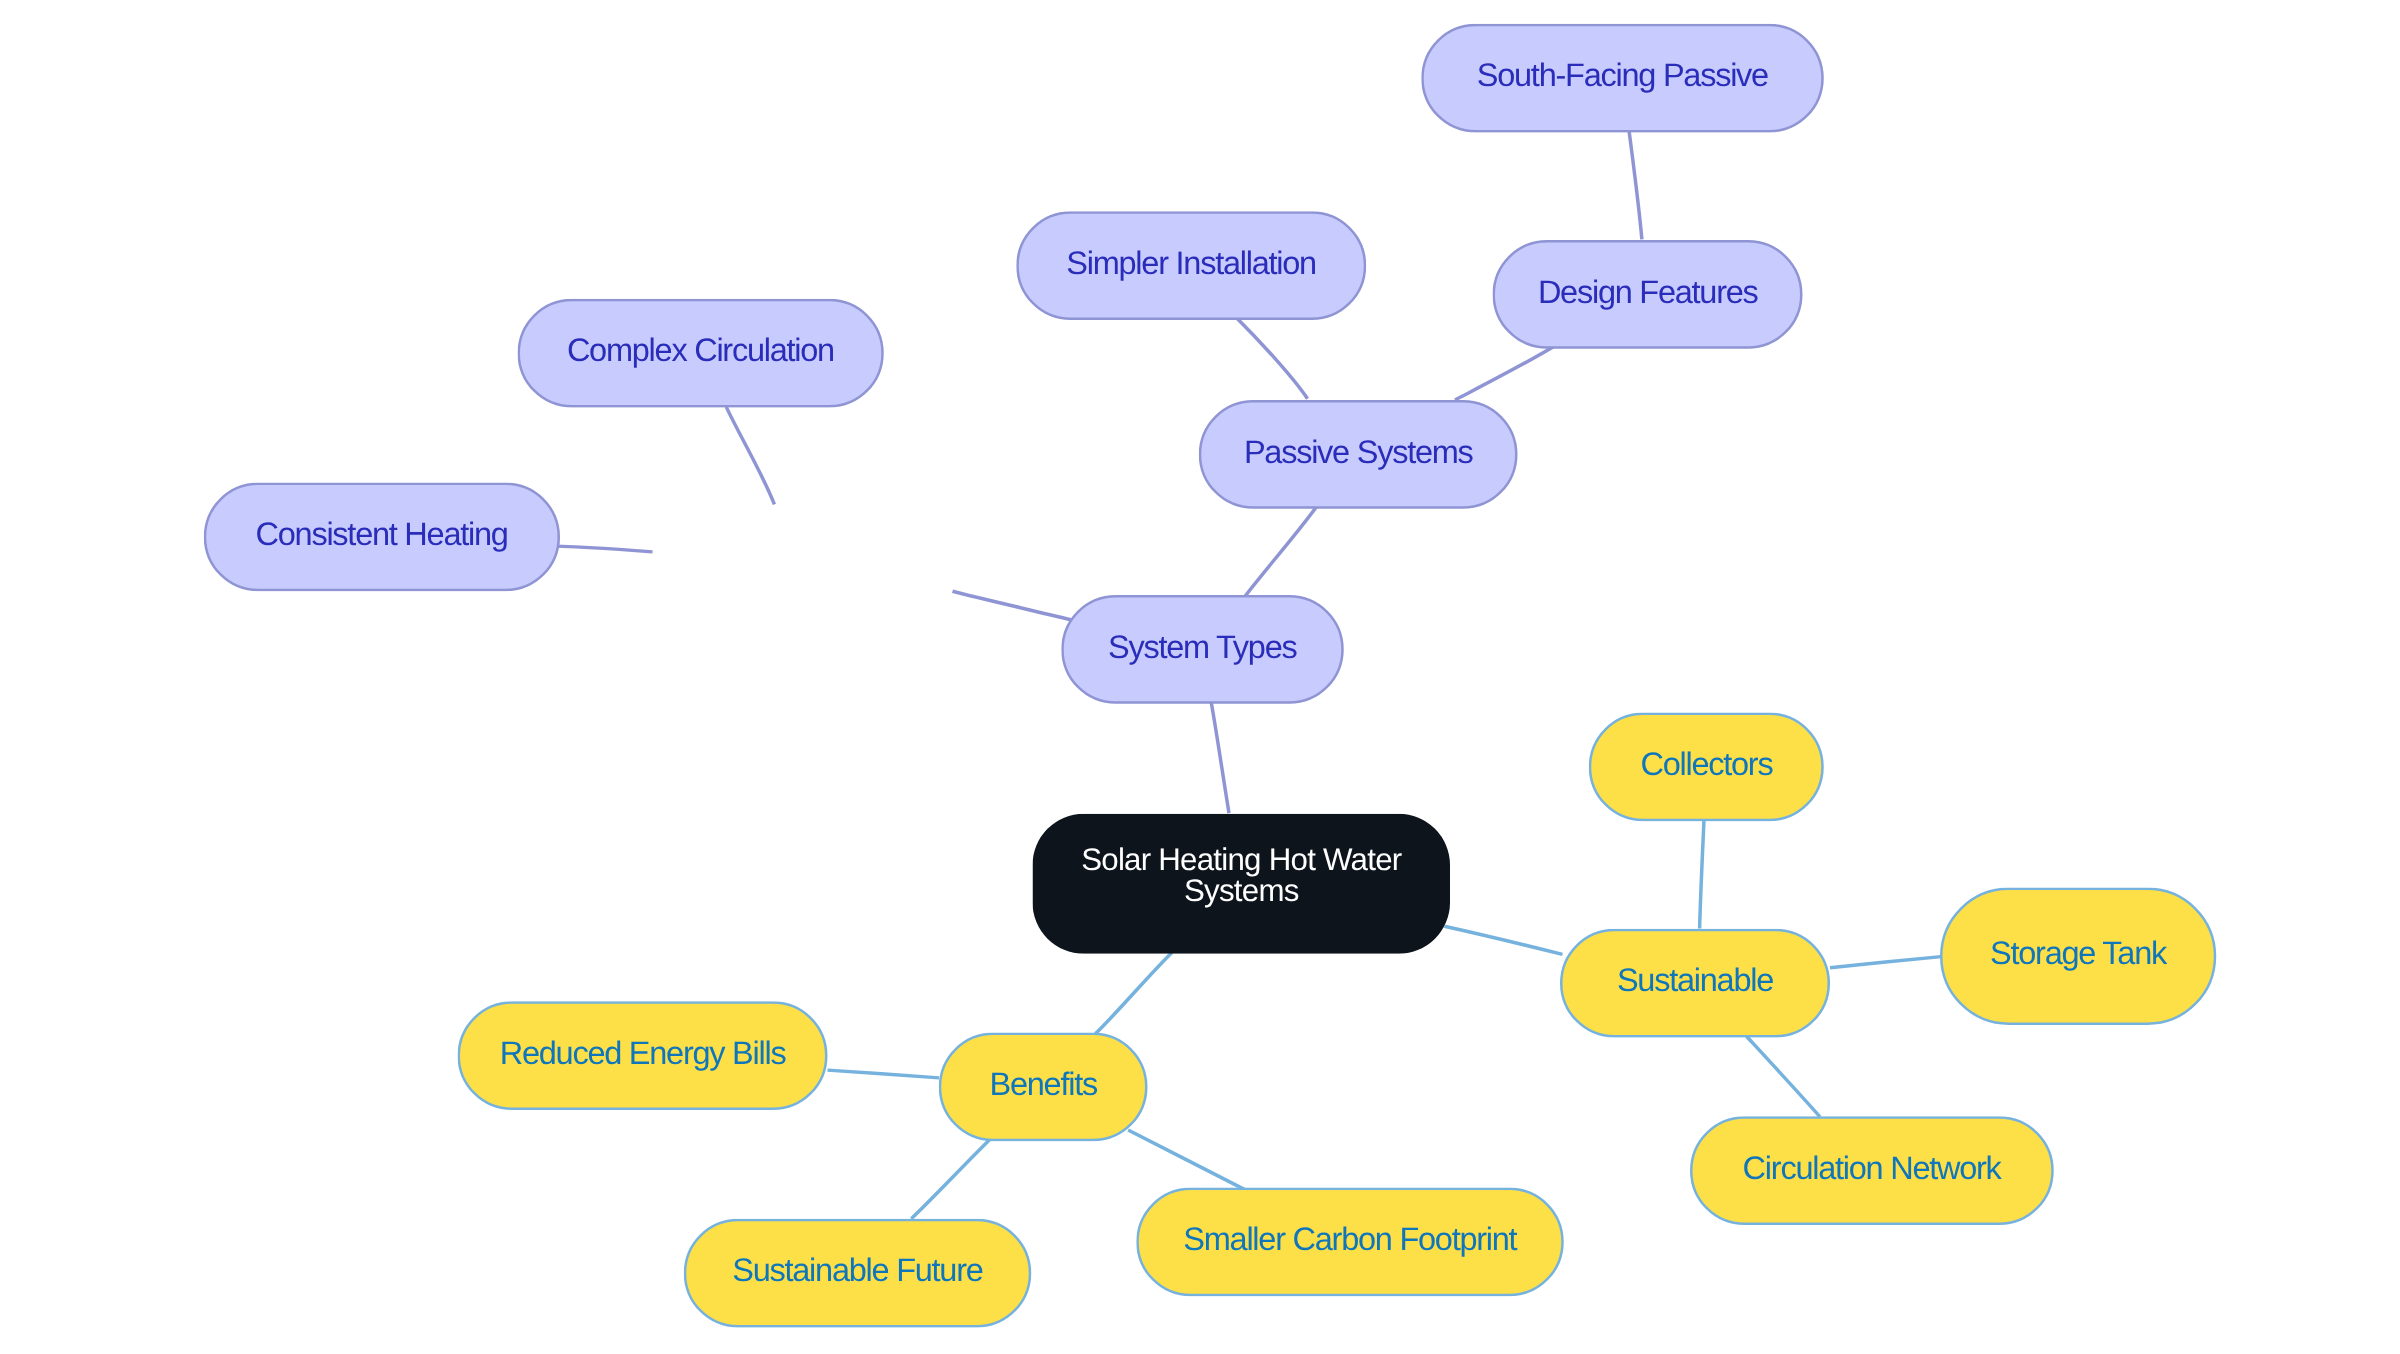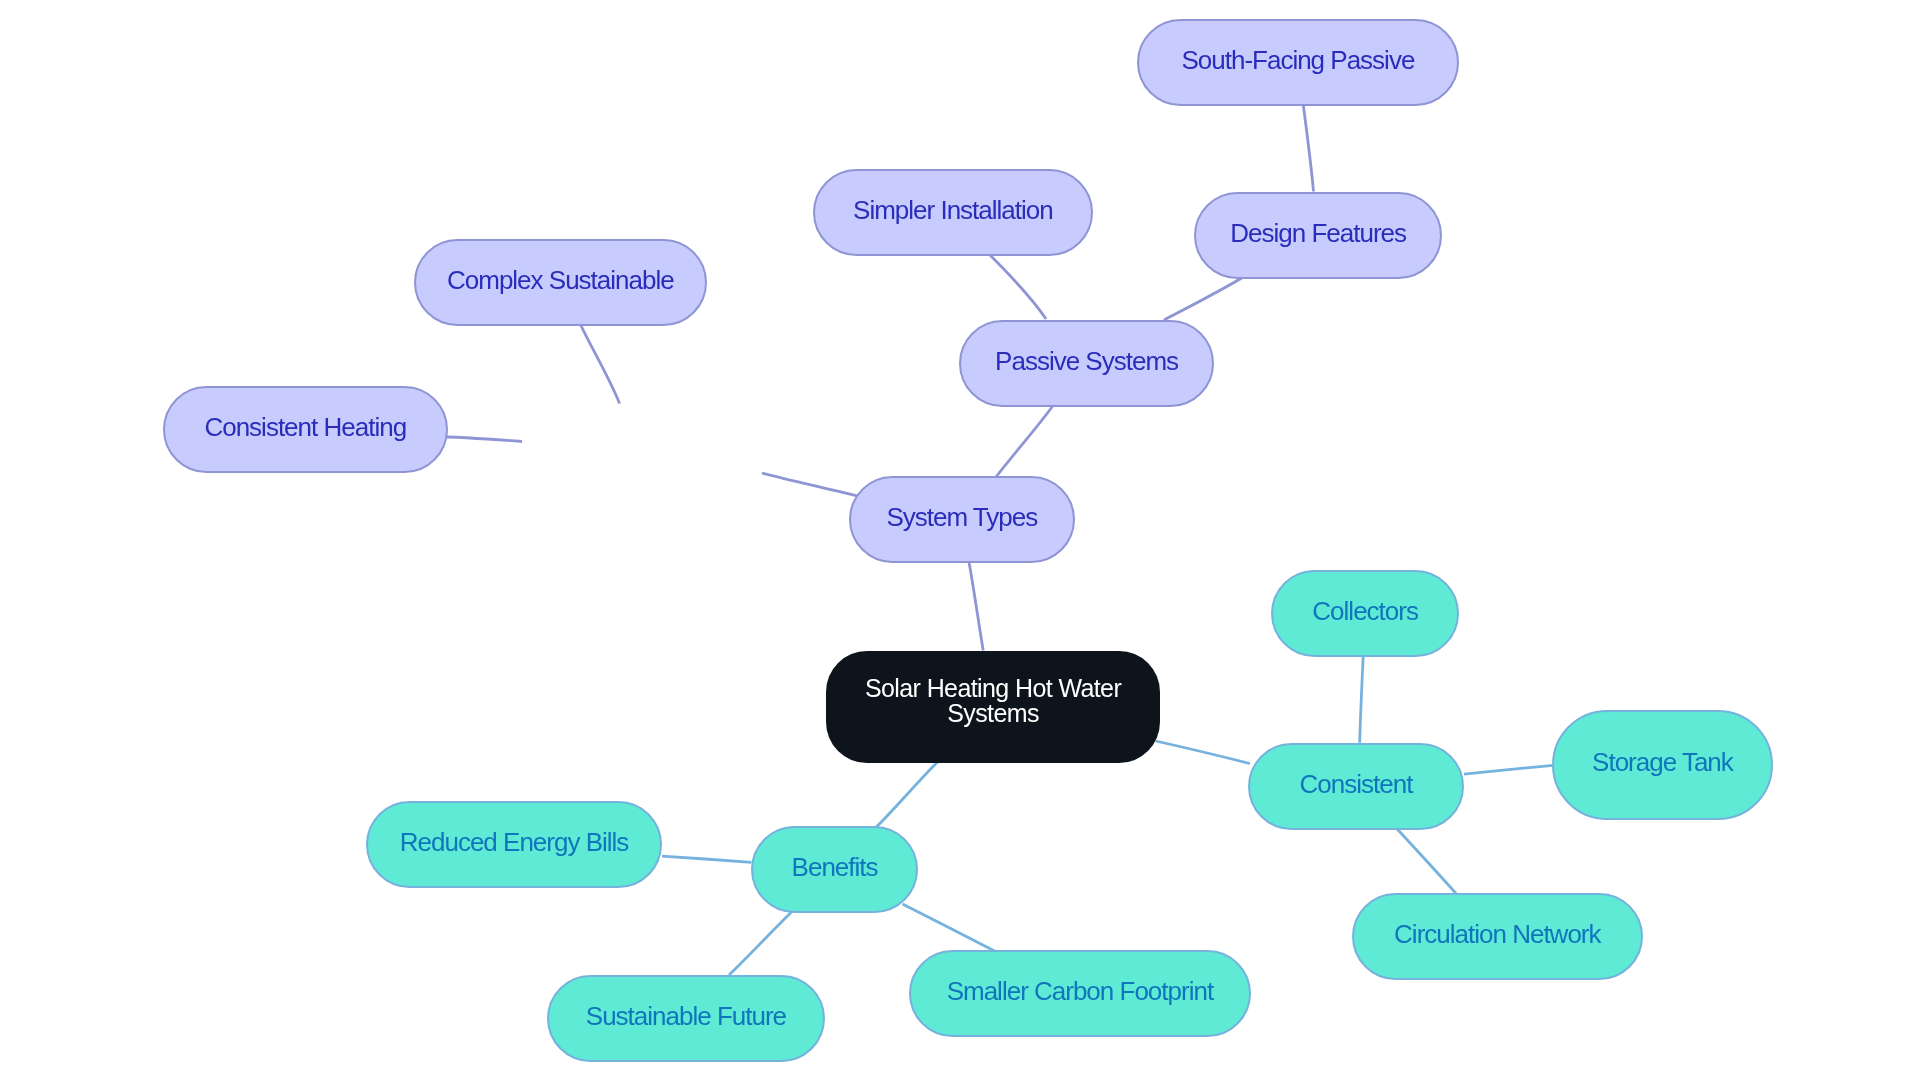--- a/index.html
+++ b/index.html
@@ -17,21 +17,21 @@
     font-size:26px; letter-spacing:-1px; line-height:1.2;
     white-space:pre-line;
     padding-bottom:4px;
     will-change:transform;
     -webkit-font-smoothing:antialiased;
   }
   .mm-node.theme-root   { background:#0d141c; color:#ffffff; border:0; border-radius:41px;
                           font-size:25px; letter-spacing:-0.6px; line-height:25px;
                           padding-bottom:12px; }
   .mm-node.theme-purple { background:#c8cbfd; color:#2a2db9; border:2px solid #8f95d4; }
-  .mm-node.theme-blue   { background:#5eead4; color:#1076bc; border:2px solid #76b2de; }
+  .mm-node.theme-blue   { background:#fde047; color:#1076bc; border:2px solid #76b2de; }
   .mm-edge { fill:none; stroke-width:2.8; stroke-linecap:butt; }
   .mm-edge.theme-purple { stroke:#8f95d4; }
   .mm-edge.theme-blue   { stroke:#76b2de; }
 </style>
 </head>
 <body>
 
 <div id="mindmap">
   <svg id="edge-layer" viewBox="0 0 1920 1083" width="1920" height="1083" xmlns="http://www.w3.org/2000/svg">
       <path class="mm-edge theme-purple" d="M 983.2 650.5 C 978.5 622 974 590 969 562"></path>
@@ -48,26 +48,26 @@
       <path class="mm-edge theme-blue" d="M 791.5 912 C 775 928 745 960 729 975"></path>
       <path class="mm-edge theme-blue" d="M 902.5 904 C 925 915.5 972 939.5 995.5 951.5"></path>
       <path class="mm-edge theme-blue" d="M 1359.7 742.8 C 1360.2 720 1362.2 678 1363.2 656"></path>
       <path class="mm-edge theme-blue" d="M 1464 774.2 C 1486.5 771.7 1530.5 767.6 1553 765.3"></path>
       <path class="mm-edge theme-blue" d="M 1397.2 829 C 1411 844 1441.5 877 1456 893.5"></path>
     </svg>
 <div class="mm-node theme-root" style="left: 825.6px; top: 650.5px; width: 334.1px; height: 111.8px;"><span>Solar Heating Hot Water
 Systems</span></div>
     <div class="mm-node theme-purple" style="left: 849.2px; top: 475.6px; width: 225.6px; height: 86.7px;"><span>System Types</span></div>
     <div class="mm-node theme-purple" style="left: 163px; top: 386.4px; width: 284.5px; height: 86.7px;"><span>Consistent Heating</span></div>
-    <div class="mm-node theme-purple" style="left: 413.5px; top: 238.9px; width: 292.7px; height: 86.7px;"><span>Complex Sustainable</span></div>
+    <div class="mm-node theme-purple" style="left: 413.5px; top: 238.9px; width: 292.7px; height: 86.7px;"><span>Complex Circulation</span></div>
     <div class="mm-node theme-purple" style="left: 813px; top: 168.6px; width: 279.8px; height: 86.7px;"><span>Simpler Installation</span></div>
     <div class="mm-node theme-purple" style="left: 959px; top: 319.5px; width: 255.2px; height: 86.7px;"><span>Passive Systems</span></div>
     <div class="mm-node theme-purple" style="left: 1194.2px; top: 191.5px; width: 248.4px; height: 86.7px;"><span>Design Features</span></div>
     <div class="mm-node theme-purple" style="left: 1136.8px; top: 18.7px; width: 321.8px; height: 86.7px;"><span>South-Facing Passive</span></div>
-    <div class="mm-node theme-blue" style="left: 1248.1px; top: 742.8px; width: 216px; height: 86.7px;"><span>Consistent</span></div>
+    <div class="mm-node theme-blue" style="left: 1248.1px; top: 742.8px; width: 216px; height: 86.7px;"><span>Sustainable</span></div>
     <div class="mm-node theme-blue" style="left: 1270.9px; top: 569.9px; width: 188.3px; height: 86.7px;"><span>Collectors</span></div>
     <div class="mm-node theme-blue" style="left: 1552.1px; top: 710px; width: 220.9px; height: 110px;"><span>Storage Tank</span></div>
     <div class="mm-node theme-blue" style="left: 1351.9px; top: 893.1px; width: 290.6px; height: 86.7px;"><span>Circulation Network</span></div>
     <div class="mm-node theme-blue" style="left: 750.9px; top: 825.9px; width: 167.2px; height: 86.7px;"><span>Benefits</span></div>
     <div class="mm-node theme-blue" style="left: 365.7px; top: 801.1px; width: 296.1px; height: 86.7px;"><span>Reduced Energy Bills</span></div>
     <div class="mm-node theme-blue" style="left: 547.3px; top: 974.6px; width: 277.9px; height: 86.7px;"><span>Sustainable Future</span></div>
     <div class="mm-node theme-blue" style="left: 909.4px; top: 950.2px; width: 341.8px; height: 86.7px;"><span>Smaller Carbon Footprint</span></div>
   </div>
 
 </body></html>

